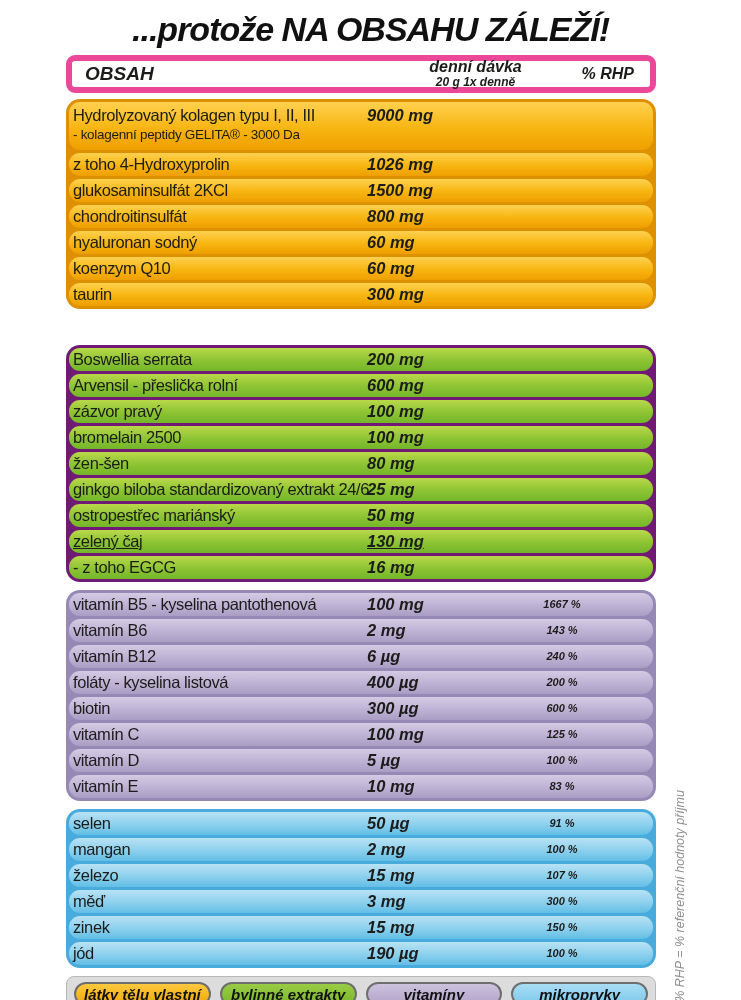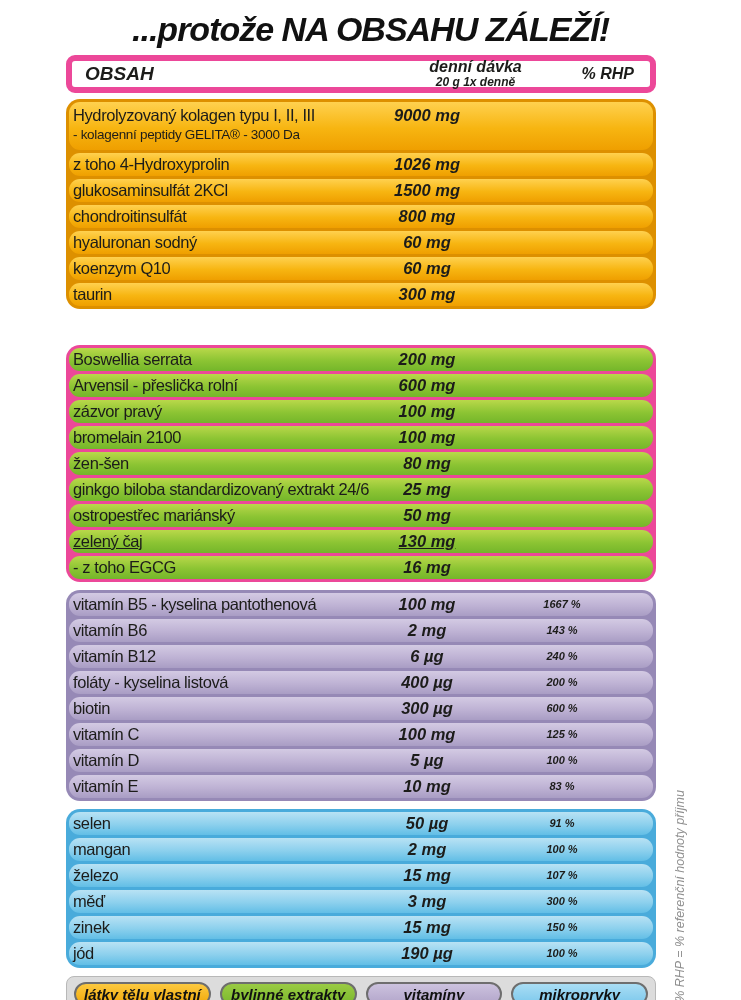--- a/index.html
+++ b/index.html
@@ -19,21 +19,21 @@
   .rhp-h{position:absolute;right:16px;font-size:16px;font-weight:bold;font-style:italic;}
   .section{border-radius:14px;padding:3px;margin-bottom:8px;}
   .row{display:flex;align-items:center;height:23px;border-radius:11px;margin-bottom:3px;
        padding-right:16px;box-sizing:border-box;}
   .row:last-child{margin-bottom:0;}
   .row.double{height:48px;align-items:flex-start;}
   .row .nm{flex:1;min-width:0;padding-left:4px;font-size:16.5px;letter-spacing:-0.4px;
            white-space:nowrap;line-height:23px;}
   .row.double .nm{line-height:22px;padding-top:2px;}
   .nm .nm2{display:block;font-size:13.5px;line-height:17px;letter-spacing:-0.3px;}
-  .row .val{width:120px;text-align:center;font-size:16.5px;font-weight:bold;
+  .row .val{width:120px;text-align:left;font-size:16.5px;font-weight:bold;
             font-style:italic;white-space:nowrap;line-height:23px;}
   .row.double .val{line-height:26px;}
   .row .pct{width:150px;text-align:center;font-size:11px;font-weight:bold;
             font-style:italic;white-space:nowrap;line-height:23px;}
   .legend{background:#dcdcdc;border:1px solid #b8b8b8;border-radius:8px;
           display:flex;gap:9px;padding:5px 7px;box-sizing:border-box;}
   .pill{flex:1;height:24px;line-height:22px;border-radius:12px;border:2px solid #6e6e6e;
         text-align:center;font-size:15px;font-weight:bold;font-style:italic;
         color:#111;box-sizing:border-box;}
   .footnote{position:absolute;right:54px;bottom:8px;writing-mode:vertical-rl;
@@ -87,38 +87,38 @@
     <span class="nm"><span class="nm1">koenzym Q10</span></span>
     <span class="val">60 mg</span>
     <span class="pct"></span>
   </div>
           <div class="row" style="background: linear-gradient(rgb(255, 209, 79) 0%, rgb(247, 181, 17) 55%, rgb(239, 159, 0) 100%);">
     <span class="nm"><span class="nm1">taurin</span></span>
     <span class="val">300 mg</span>
     <span class="pct"></span>
   </div>
         </div>
-        <div class="section" style="background: #ec4899; margin-top: 36px;">
+        <div class="section" style="background: #701a75; margin-top: 36px;">
           <div class="row" style="background: linear-gradient(rgb(185, 216, 74) 0%, rgb(140, 196, 51) 55%, rgb(116, 182, 42) 100%);">
     <span class="nm"><span class="nm1">Boswellia serrata</span></span>
     <span class="val">200 mg</span>
     <span class="pct"></span>
   </div>
           <div class="row" style="background: linear-gradient(rgb(185, 216, 74) 0%, rgb(140, 196, 51) 55%, rgb(116, 182, 42) 100%);">
     <span class="nm"><span class="nm1">Arvensil - přeslička rolní</span></span>
     <span class="val">600 mg</span>
     <span class="pct"></span>
   </div>
           <div class="row" style="background: linear-gradient(rgb(185, 216, 74) 0%, rgb(140, 196, 51) 55%, rgb(116, 182, 42) 100%);">
     <span class="nm"><span class="nm1">zázvor pravý</span></span>
     <span class="val">100 mg</span>
     <span class="pct"></span>
   </div>
           <div class="row" style="background: linear-gradient(rgb(185, 216, 74) 0%, rgb(140, 196, 51) 55%, rgb(116, 182, 42) 100%);">
-    <span class="nm"><span class="nm1">bromelain 2100</span></span>
+    <span class="nm"><span class="nm1">bromelain 2500</span></span>
     <span class="val">100 mg</span>
     <span class="pct"></span>
   </div>
           <div class="row" style="background: linear-gradient(rgb(185, 216, 74) 0%, rgb(140, 196, 51) 55%, rgb(116, 182, 42) 100%);">
     <span class="nm"><span class="nm1">žen-šen</span></span>
     <span class="val">80 mg</span>
     <span class="pct"></span>
   </div>
           <div class="row" style="background: linear-gradient(rgb(185, 216, 74) 0%, rgb(140, 196, 51) 55%, rgb(116, 182, 42) 100%);">
     <span class="nm"><span class="nm1">ginkgo biloba standardizovaný extrakt 24/6</span></span>

